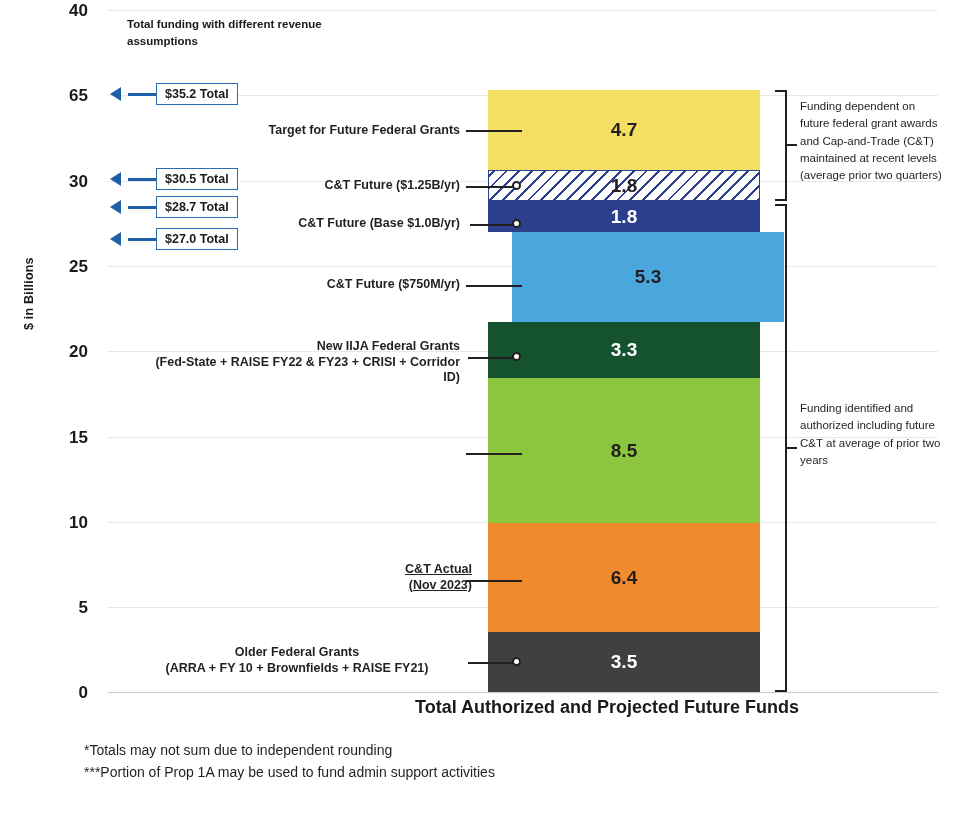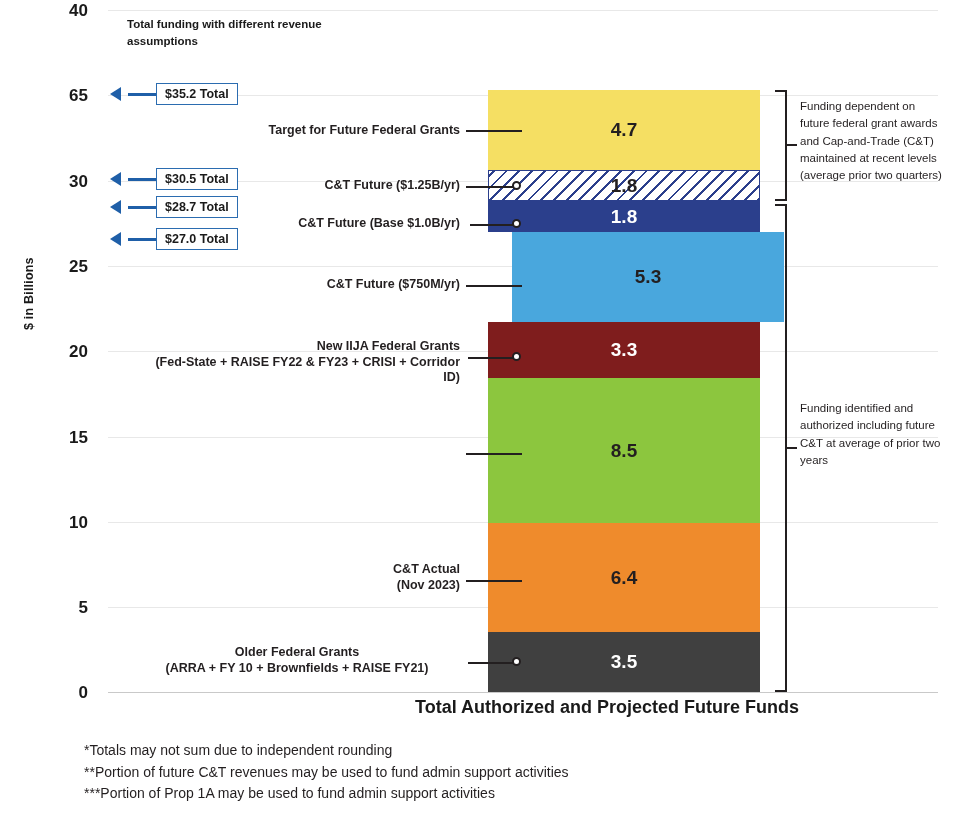--- a/index.html
+++ b/index.html
@@ -162,21 +162,21 @@
     </div>
 
     <div class="seg" style="top:523px;height:109px;background:#ef8b2c;color:#231f20;">
       <span>6.4</span>
     </div>
 
     <div class="seg" style="top:378px;height:145px;background:#8cc63e;color:#231f20;">
       <span>8.5</span>
     </div>
 
-    <div class="seg" style="top:322px;height:56px;background:#7f1d1d;color:#ffffff;">
+    <div class="seg" style="top:322px;height:56px;background:#14532d;color:#ffffff;">
       <span>3.3</span>
     </div>
 
     <div class="seg" style="top:232px;height:90px;background:#49a7dd;color:#231f20;margin-left:24px;">
       <span>5.3</span>
     </div>
 
     <div class="seg" style="top:201px;height:31px;background:#2b3f8c;color:#ffffff;">
       <span>1.8</span>
     </div>
@@ -204,21 +204,21 @@
   <div class="callout" style="left:210px;top:277px;width:250px;">C&amp;T Future ($750M/yr)</div>
   <div class="leader" style="left:466px;top:285px;width:56px;"></div>
 
   <div class="callout" style="left:140px;top:339px;width:320px;">New IIJA Federal Grants
 (Fed-State + RAISE FY22 &amp; FY23 + CRISI + Corridor ID)</div>
   <div class="leader" style="left:468px;top:357px;width:50px;"></div>
   <div class="leader-dot" style="left:512px;top:352px;"></div>
 
   <div class="leader" style="left:466px;top:453px;width:56px;"></div>
 
-  <div class="callout" style="left:240px;top:562px;width:220px;">C&amp;T Actual
+  <div class="callout" style="left:252px;top:562px;width:220px;text-decoration:underline;">C&amp;T Actual
 (Nov 2023)</div>
   <div class="leader" style="left:466px;top:580px;width:56px;"></div>
 
   <div class="callout" style="left:134px;top:645px;width:326px;text-align:center;">Older Federal Grants
 (ARRA + FY 10 + Brownfields + RAISE FY21)</div>
   <div class="leader" style="left:468px;top:662px;width:50px;"></div>
   <div class="leader-dot" style="left:512px;top:657px;"></div>
 
   <div>
 
@@ -244,17 +244,16 @@
   <div class="rnote" style="left:800px;top:98px;width:146px;">Funding dependent on future federal grant awards and Cap-and-Trade (C&amp;T) maintained at recent levels (average prior two quarters)</div>
 
   <div class="brace" style="left:775px;top:204px;height:488px;"></div>
   <div class="brace-tip" style="left:787px;top:447px;"></div>
   <div class="rnote" style="left:800px;top:400px;width:146px;">Funding identified and authorized including future C&amp;T at average of prior two years</div>
 
   <div class="xtitle">Total Authorized and Projected Future Funds</div>
 
   <div class="footnotes">
     <div>*Totals may not sum due to independent rounding</div>
-    <div>**Portion of future C&amp;T revenues may be used to fund admin support activities</div>
     <div>***Portion of  Prop 1A may be used to fund admin support activities</div>
   </div>
 
 </div>
 
 </body></html>

